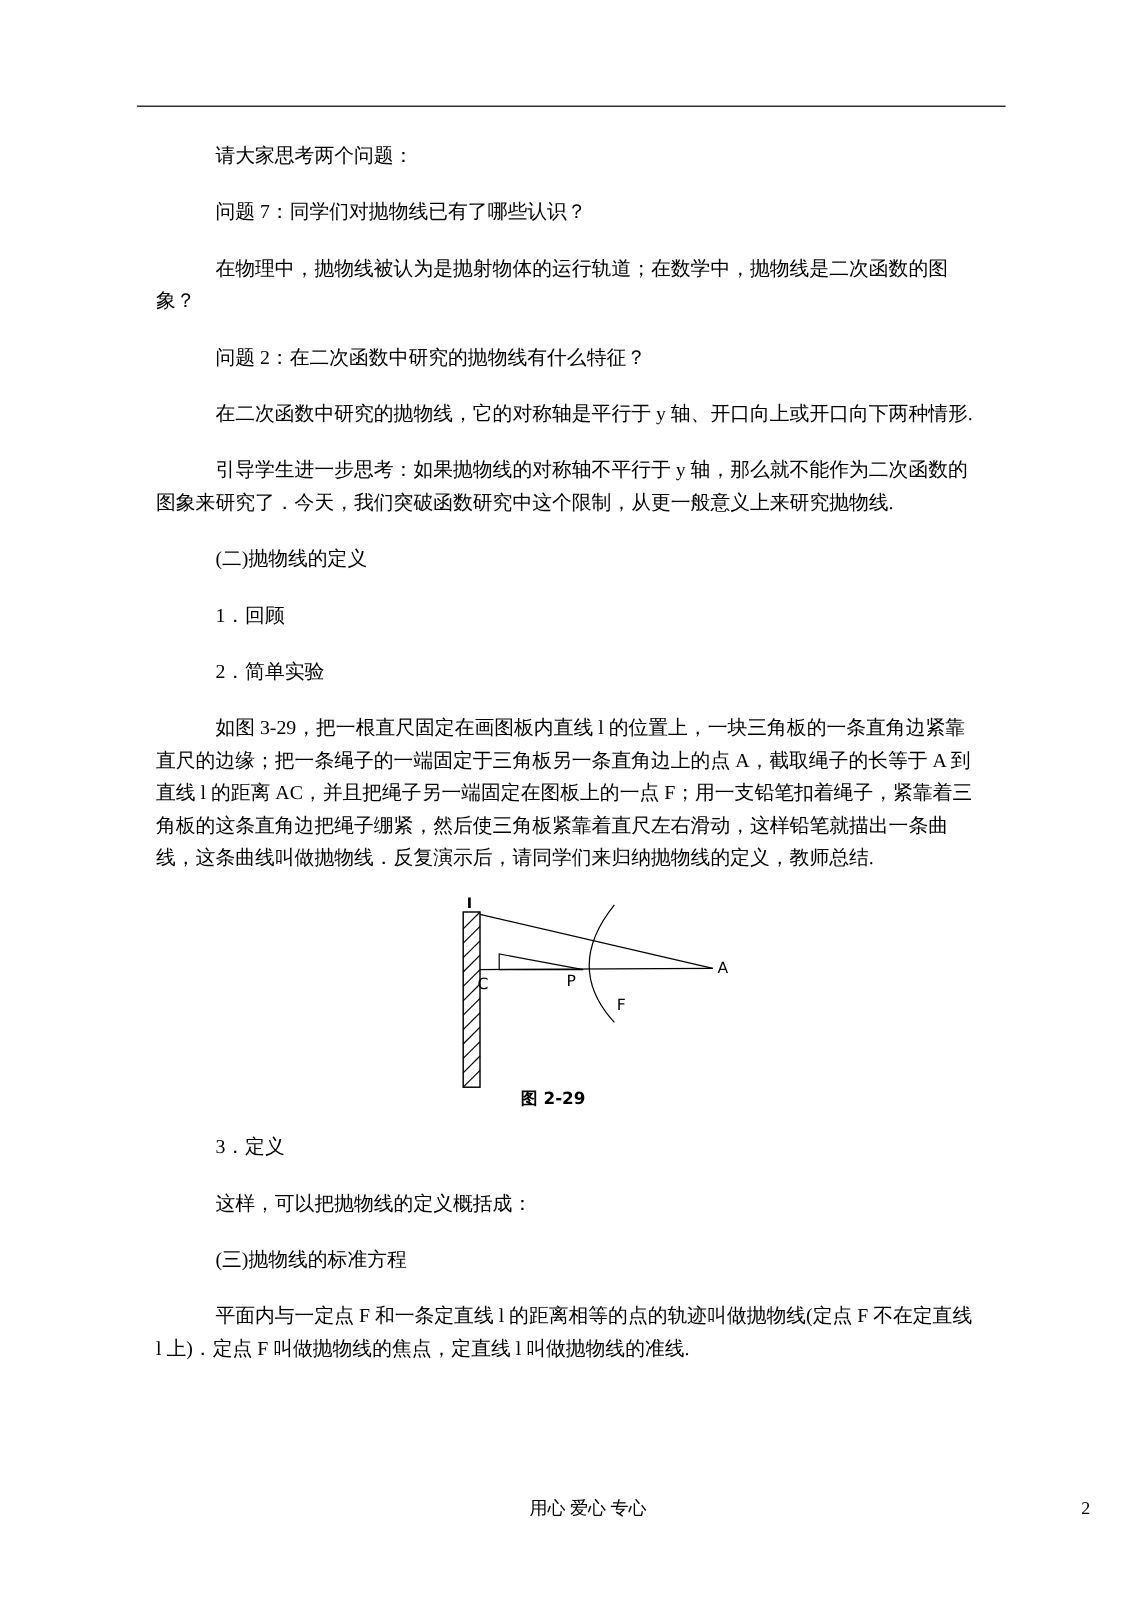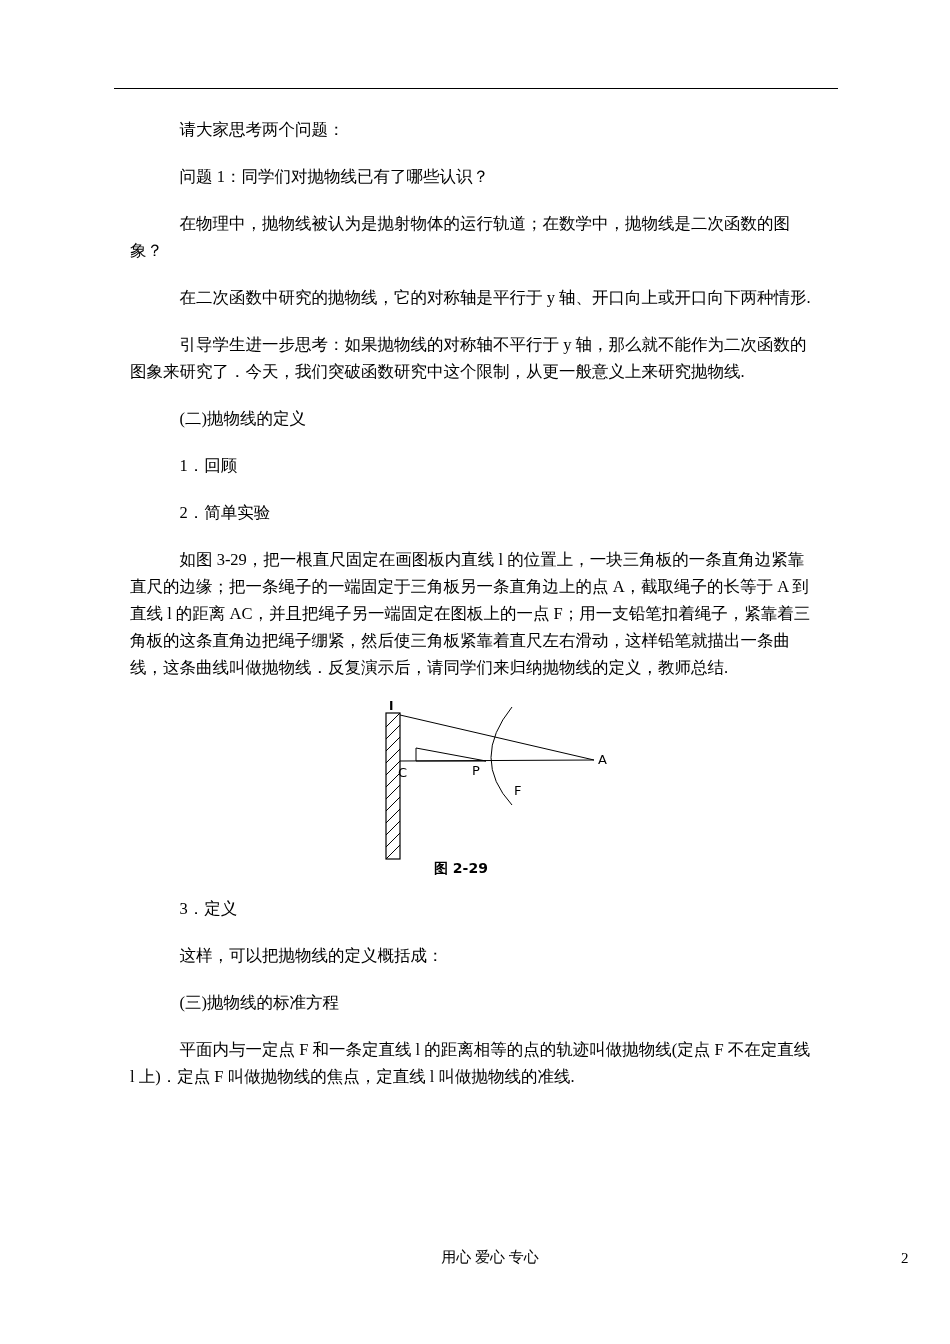--- a/index.html
+++ b/index.html
@@ -35,22 +35,23 @@
 </style>
 </head>
 <body>
 
 <div class="page">
 
   <div class="top-rule"></div>
 
   <div class="content">
     <p>请大家思考两个问题：</p>
-    <p>问题 1：同学们对抛物线已有了哪些认识？</p>
+    <p>问题 7：同学们对抛物线已有了哪些认识？</p>
     <p>在物理中，抛物线被认为是抛射物体的运行轨道；在数学中，抛物线是二次函数的图象？</p>
+    <p>问题 2：在二次函数中研究的抛物线有什么特征？</p>
     <p>在二次函数中研究的抛物线，它的对称轴是平行于 y 轴、开口向上或开口向下两种情形.</p>
     <p>引导学生进一步思考：如果抛物线的对称轴不平行于 y 轴，那么就不能作为二次函数的图象来研究了．今天，我们突破函数研究中这个限制，从更一般意义上来研究抛物线.</p>
     <p>(二)抛物线的定义</p>
     <p>1．回顾</p>
     <p>2．简单实验</p>
     <p>如图 3-29，把一根直尺固定在画图板内直线 l 的位置上，一块三角板的一条直角边紧靠直尺的边缘；把一条绳子的一端固定于三角板另一条直角边上的点 A，截取绳子的长等于 A 到直线 l 的距离 AC，并且把绳子另一端固定在图板上的一点 F；用一支铅笔扣着绳子，紧靠着三角板的这条直角边把绳子绷紧，然后使三角板紧靠着直尺左右滑动，这样铅笔就描出一条曲线，这条曲线叫做抛物线．反复演示后，请同学们来归纳抛物线的定义，教师总结.</p>
 
     <div class="figure-block">
       <svg width="270" height="176" viewBox="0 0 270 176">
 

